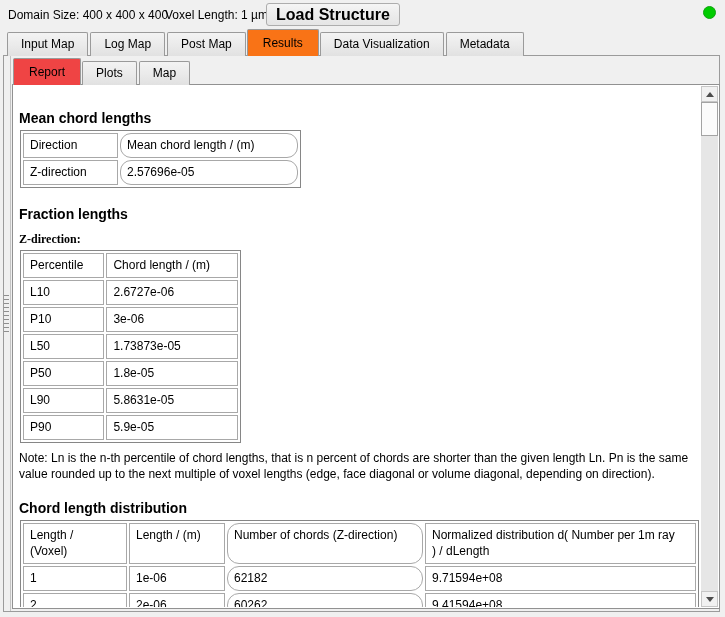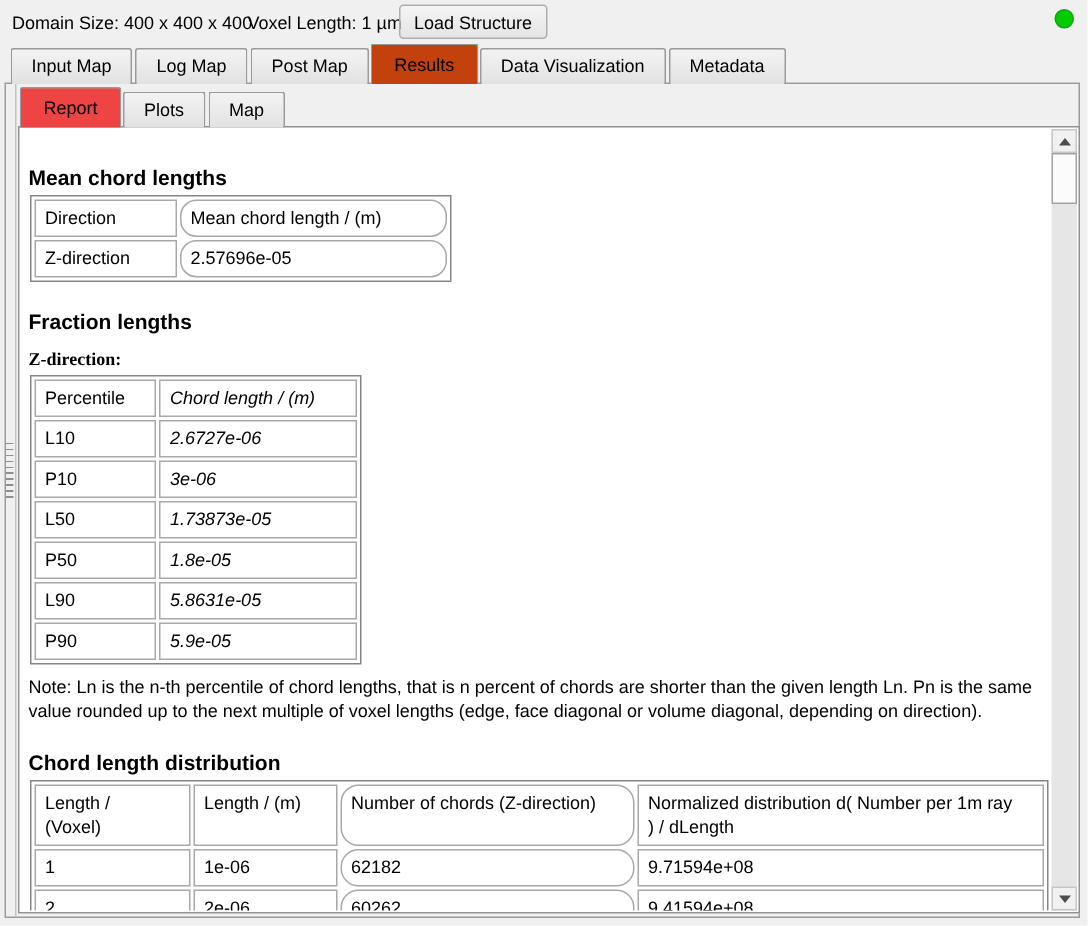--- a/index.html
+++ b/index.html
@@ -11,36 +11,36 @@
   }
   
   .topbar{position:absolute;left:0;top:0;width:725px;height:29px;}
   .tb-label{position:absolute;top:8px;white-space:nowrap;}
   #domain-label{left:8px;}
   #voxel-label{left:165px;}
   .win-btn{
     position:absolute;left:266px;top:3px;height:23px;padding:0 9px;
     background:linear-gradient(#f5f5f5,#ededed 45%,#e5e5e5);
     border:1px solid #adadad;border-radius:3px;
-    font-family:inherit;font-size:12px;color:#000;
+    font-family:inherit;font-size:16px;color:#000;font-weight:bold;
   }
   .status-dot{
     position:absolute;left:703px;top:6px;width:13px;height:13px;border-radius:50%;
     background:#00cc00;border:1px solid #12a312;box-sizing:border-box;
   }
   
   .tabrow{position:absolute;display:flex;align-items:flex-end;z-index:2;}
   .tab{
     box-sizing:border-box;height:24px;line-height:22px;padding:0 13px;
     background:linear-gradient(#f3f3f3,#eaeaea 55%,#e1e1e1);
     border:1px solid #9a9a9a;border-bottom:none;border-radius:2px 2px 0 0;
     margin-right:2px;white-space:nowrap;cursor:default;
   }
   .tab.selected{
-    height:27px;line-height:26px;background:#c2410c;
+    height:27px;line-height:26px;background:#f97316;
     margin-left:-1px;margin-right:1px;padding:0 15px;position:relative;z-index:4;
   }
   .main-tabs{left:7px;top:29px;height:27px;}
   .sub-tabs{left:14px;top:58px;height:27px;z-index:3;}
   .sub-tabs .tab.selected{background:#ef4444;}
   
   .pane{
     position:absolute;left:3px;top:55px;width:717px;height:557px;
     background:#f0f0f0;border:1px solid #9b9b9b;box-sizing:border-box;z-index:1;
   }
@@ -60,21 +60,21 @@
   }
   
   h3{font-size:14px;margin:22px 0 4px 0;}
   h3.spaced{margin-top:18px;}
   .subhead{font-weight:bold;margin:10px 0 3px 0;font-family:Liberation Serif, serif;}
   .note{width:678px;line-height:15.5px;margin:8px 0 6px 0;}
   
   table{border-collapse:separate;border-spacing:2px;border:1px solid #868686;margin:1px 0 2px 1px;}
   td{border:1px solid #a8a8a8;padding:3px 20px 4px 6px;line-height:16px;vertical-align:top;background:#fff;}
   #mean-table td.c0{width:67px;}   #mean-table td.c1{width:150px;border-radius:11px;}
-  #frac-table td.c0{width:53px;}   #frac-table td.c1{width:104px;font-style:italic;}
+  #frac-table td.c0{width:53px;}   #frac-table td.c1{width:104px;}
   #dist-table{width:679px;}
   #dist-table td.c0{width:76px;}   #dist-table td.c1{width:68px;}
   #dist-table td.c2{width:168px;border-radius:12px;}  #dist-table td.c3{width:auto;}
   
   .vscroll{
     position:absolute;top:1px;right:1px;bottom:1px;width:17px;
     background:#e6e6e6;z-index:3;
   }
   .sb-btn{
     position:absolute;left:0;width:17px;height:16px;background:#f1f1f1;

